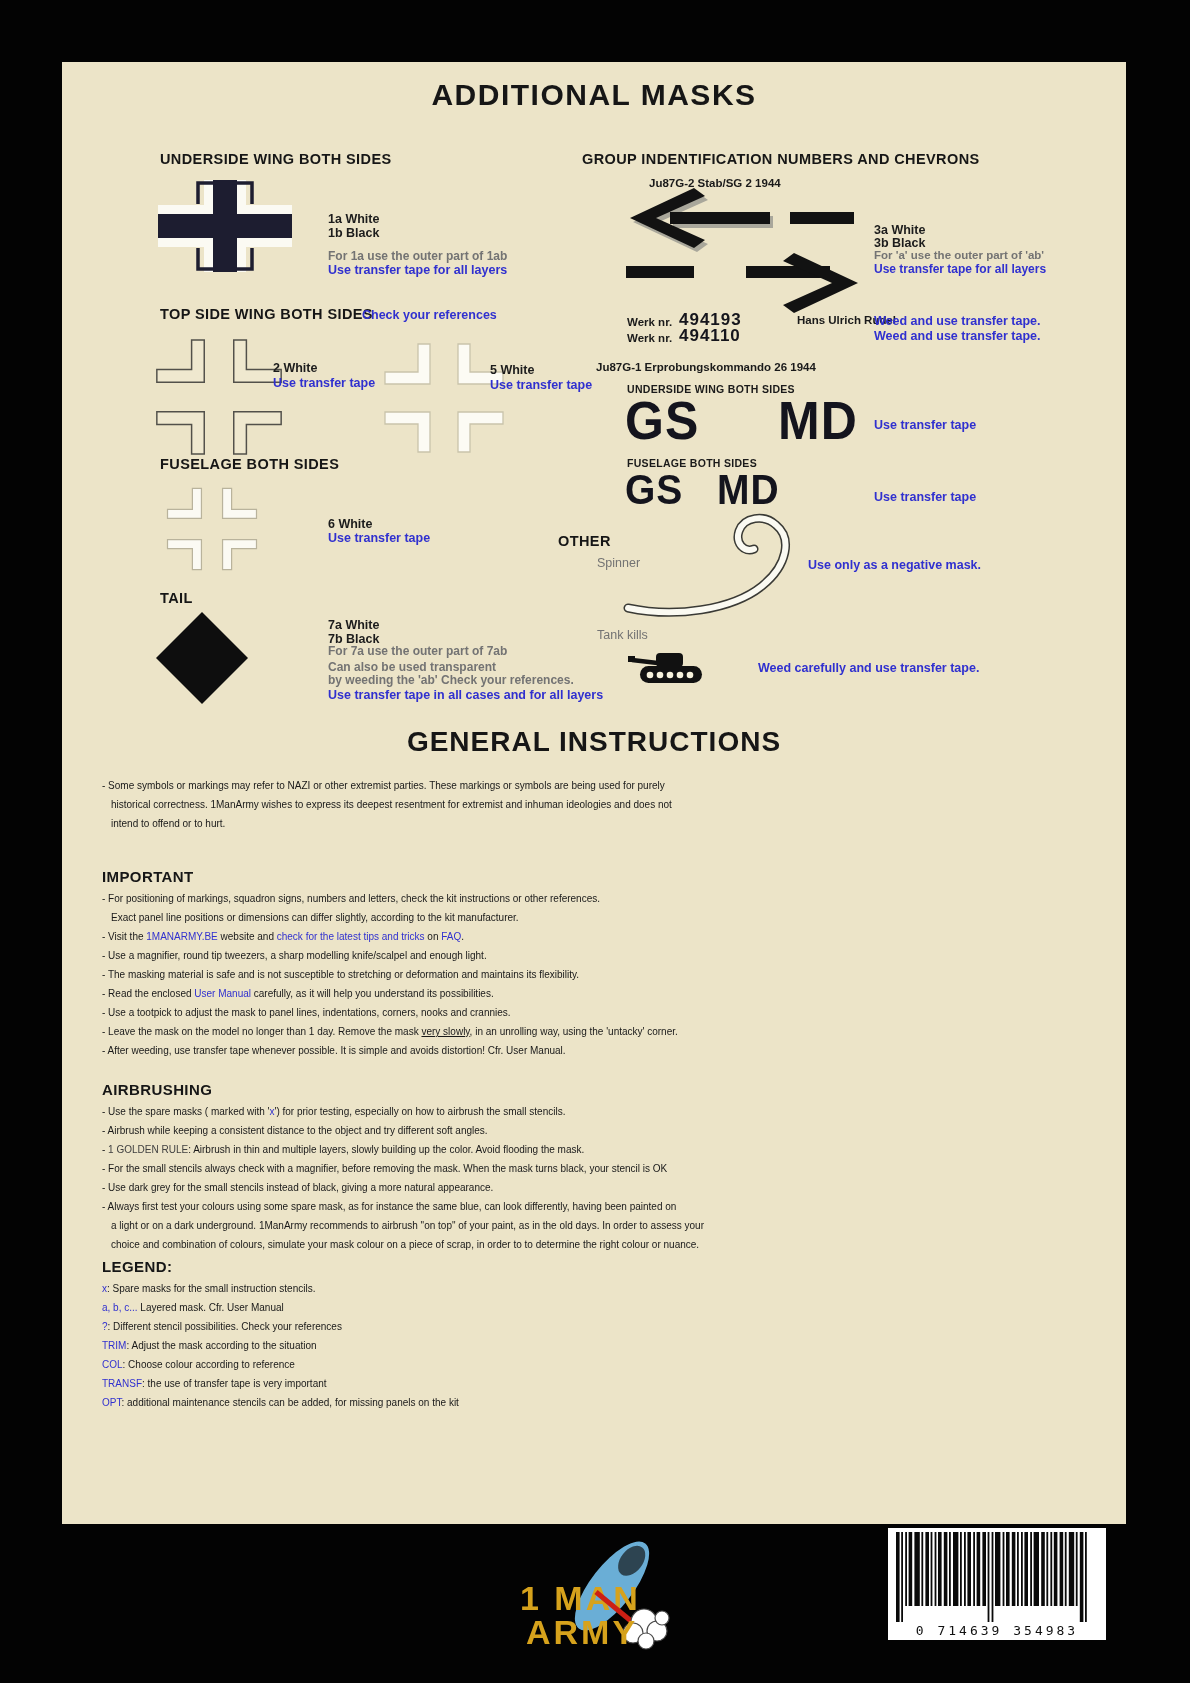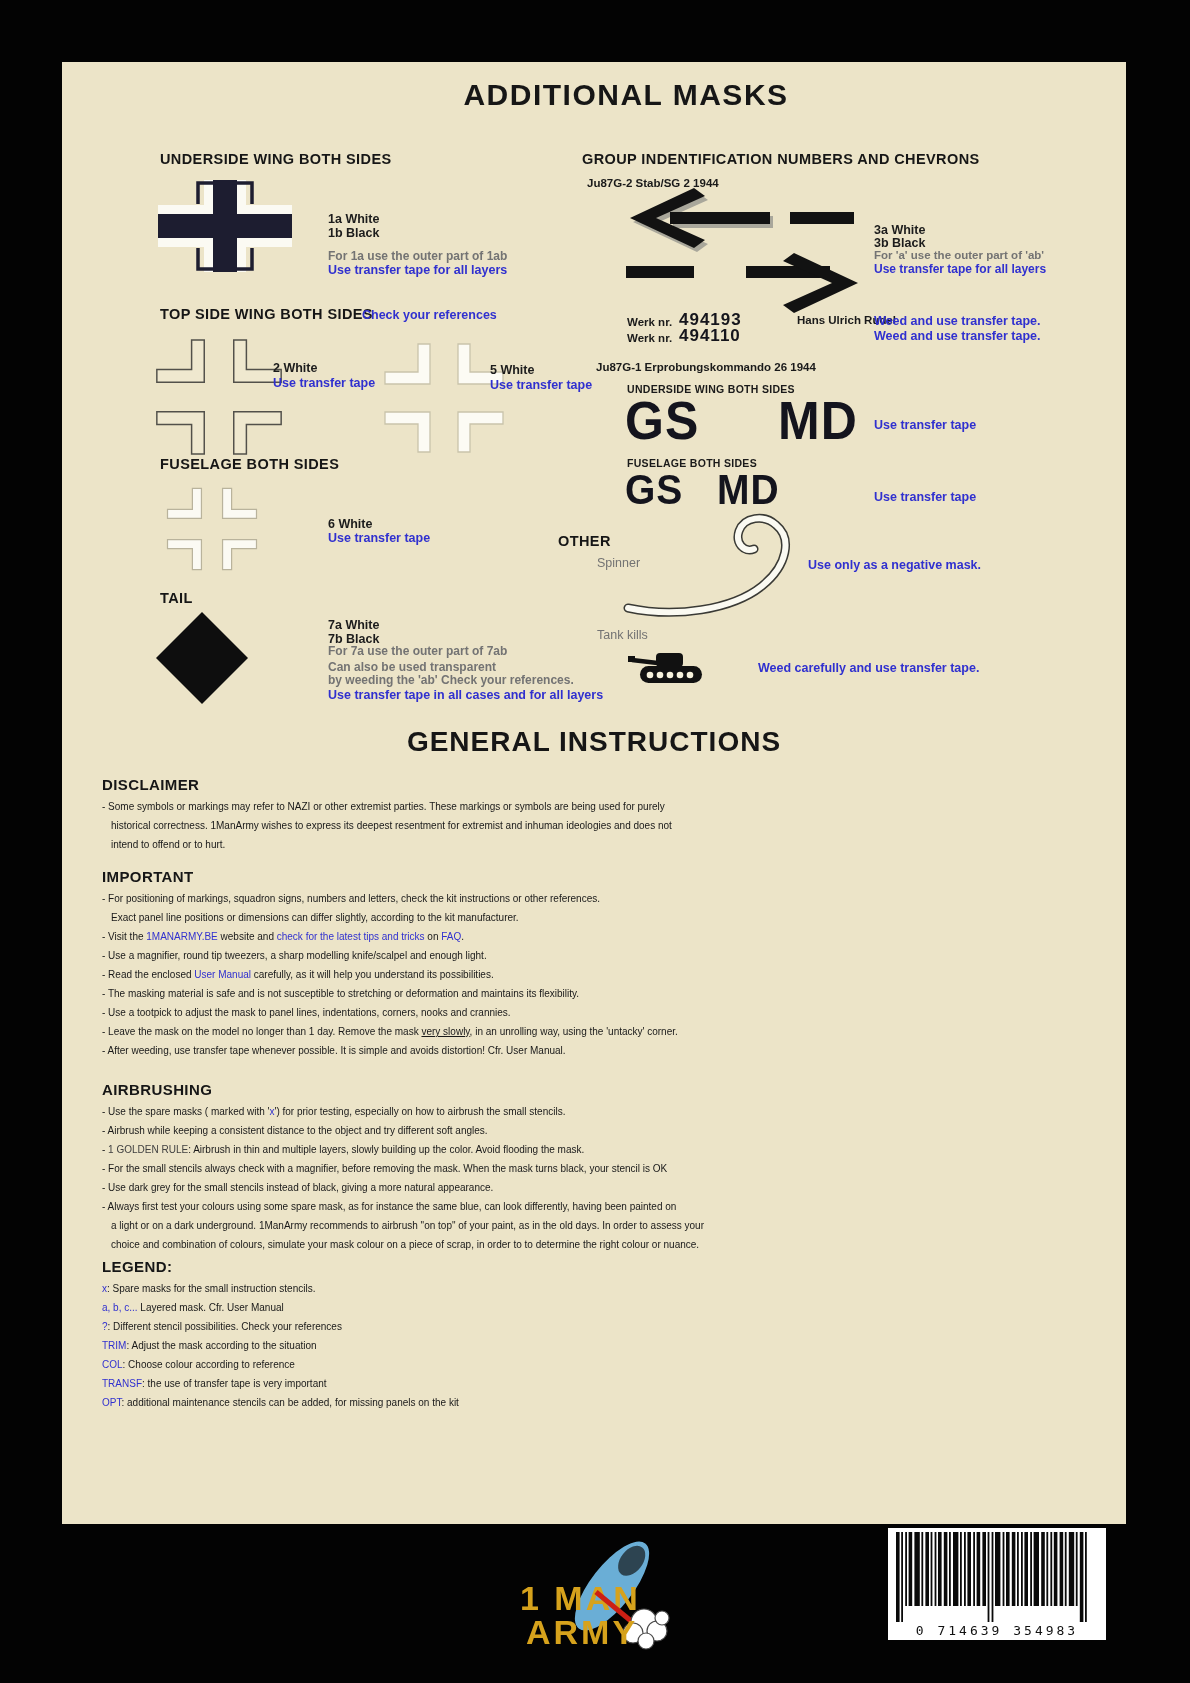--- a/index.html
+++ b/index.html
@@ -9,21 +9,21 @@
     font-family:"Liberation Sans",sans-serif;
     -webkit-font-smoothing:antialiased;
   }
   .page{
     position:absolute;left:62px;top:62px;width:1064px;height:1462px;
     background:#ece4c8;
   }
   .abs{position:absolute;}
   .h1{
     width:100%;text-align:center;font-size:30px;font-weight:bold;
-    letter-spacing:1.5px;color:#161616;padding-left:32px;
+    letter-spacing:1.5px;color:#161616;
   }
   .sec-h{font-size:14.5px;font-weight:bold;color:#161616;letter-spacing:0.4px;white-space:nowrap;}
   .sub-h{font-size:11.5px;font-weight:bold;color:#1a1a1a;white-space:nowrap;}
   .tiny-h{font-size:10.5px;font-weight:bold;color:#1a1a1a;letter-spacing:0.3px;white-space:nowrap;}
   .lbl{font-size:12.5px;font-weight:bold;color:#1c1c1c;line-height:14px;white-space:nowrap;}
   .note{font-size:12px;font-weight:bold;color:#737373;line-height:13.5px;white-space:nowrap;}
   .blue-t{font-size:12.5px;font-weight:bold;color:#3030cf;line-height:15px;white-space:nowrap;}
   .werk-num{font-size:17px;font-weight:bold;color:#15151c;letter-spacing:1px;white-space:nowrap;}
   .big-letters{font-size:50px;font-weight:bold;color:#14141d;letter-spacing:1px;line-height:1;transform:scaleY(1.08);transform-origin:top left;}
   .mid-letters{font-size:39px;font-weight:bold;color:#14141d;letter-spacing:1px;line-height:1;transform:scaleY(1.08);transform-origin:top left;}
@@ -113,21 +113,21 @@
     <polygon points="46,0 92,46 46,92 0,46" fill="#0e0e0e"></polygon>
   </svg>
   <div class="abs lbl" style="left:266px;top:556px;">7a White</div>
   <div class="abs lbl" style="left:266px;top:570px;">7b Black</div>
   <div class="abs note" style="left:266px;top:583px;">For 7a use the outer part of 7ab</div>
   <div class="abs note" style="left:266px;top:599px;">Can also be used transparent</div>
   <div class="abs note" style="left:266px;top:612px;">by weeding the 'ab'  Check your references.</div>
   <div class="abs blue-t" style="left:266px;top:626px;">Use transfer tape in all cases and for all layers</div>
 
   <div class="abs sec-h" style="left:520px;top:89px;">GROUP INDENTIFICATION NUMBERS AND CHEVRONS</div>
-  <div class="abs sub-h" style="left:525px;top:115px;">Ju87G-2  Stab/SG 2     1944</div>
+  <div class="abs sub-h" style="left:587px;top:115px;">Ju87G-2  Stab/SG 2     1944</div>
 
   <svg class="abs" style="left:556px;top:124px;" width="252" height="130" viewBox="0 0 252 130">
     <g fill="#a9a79b" transform="translate(3,4)">
       <path d="M76,2 L87,10 L38,32 L87,54 L76,62 L12,32 Z"></path>
       <rect x="52" y="26" width="100" height="12"></rect>
     </g>
     <g fill="#121212">
       <path d="M76,2 L87,10 L38,32 L87,54 L76,62 L12,32 Z"></path>
       <rect x="52" y="26" width="100" height="12"></rect>
       <rect x="172" y="26" width="64" height="12"></rect>
@@ -182,37 +182,36 @@
     <circle cx="32" cy="31" r="3.3" fill="#f6f1dc"></circle>
     <circle cx="42" cy="31" r="3.3" fill="#f6f1dc"></circle>
     <circle cx="52" cy="31" r="3.3" fill="#f6f1dc"></circle>
     <circle cx="62" cy="31" r="3.3" fill="#f6f1dc"></circle>
   </svg>
   <div class="abs blue-t" style="left:696px;top:599px;">Weed carefully and use transfer tape.</div>
 
   <div class="abs gi-title" style="left:0;top:664px;">GENERAL INSTRUCTIONS</div>
 
   <div class="abs isec" style="left:40px;top:714px;">
-    <div class="isec-h">DISCLAIMER</div>
     <div>
         <div class="tline"><span>- Some symbols or markings may refer to NAZI or other extremist parties. These markings or symbols are being used for purely</span></div>
         <div class="tline cont"><span>historical correctness. 1ManArmy wishes to express its deepest resentment for extremist and inhuman ideologies and does not</span></div>
         <div class="tline cont"><span>intend to offend or to hurt.</span></div>
       </div>
   </div>
 
   <div class="abs isec" style="left:40px;top:806px;">
     <div class="isec-h">IMPORTANT</div>
     <div>
         <div class="tline"><span>- For positioning of markings, squadron signs, numbers and letters, check the kit instructions or other references.</span></div>
         <div class="tline cont"><span>Exact panel line positions or dimensions can differ slightly, according to the kit manufacturer.</span></div>
         <div class="tline"><span>- Visit the </span><span class="seg-blue">1MANARMY.BE</span><span> website and </span><span class="seg-blue">check for the latest tips and tricks</span><span> on </span><span class="seg-blue">FAQ</span><span>.</span></div>
         <div class="tline"><span>- Use a magnifier, round tip tweezers, a sharp modelling knife/scalpel and enough light.</span></div>
+        <div class="tline"><span>- The masking material is safe and is not susceptible to stretching or deformation and maintains its flexibility.</span></div>
         <div class="tline"><span>- Read the enclosed </span><span class="seg-blue">User Manual</span><span> carefully, as it will help you understand its possibilities.</span></div>
-        <div class="tline"><span>- The masking material is safe and is not susceptible to stretching or deformation and maintains its flexibility.</span></div>
         <div class="tline"><span>- Use a tootpick to adjust the mask to panel lines, indentations, corners, nooks and crannies.</span></div>
         <div class="tline"><span>- Leave the mask on the model no longer than 1 day. Remove the mask </span><span class="seg-u">very slowly</span><span>, in an unrolling way, using the 'untacky' corner.</span></div>
         <div class="tline"><span>- After weeding, use transfer tape whenever possible. It is simple and avoids distortion! Cfr. User Manual.</span></div>
       </div>
   </div>
 
   <div class="abs isec" style="left:40px;top:1019px;">
     <div class="isec-h">AIRBRUSHING</div>
     <div>
         <div class="tline"><span>- Use the spare masks ( marked with '</span><span class="seg-blue">x</span><span>') for prior testing, especially on how to airbrush the small stencils.</span></div>

